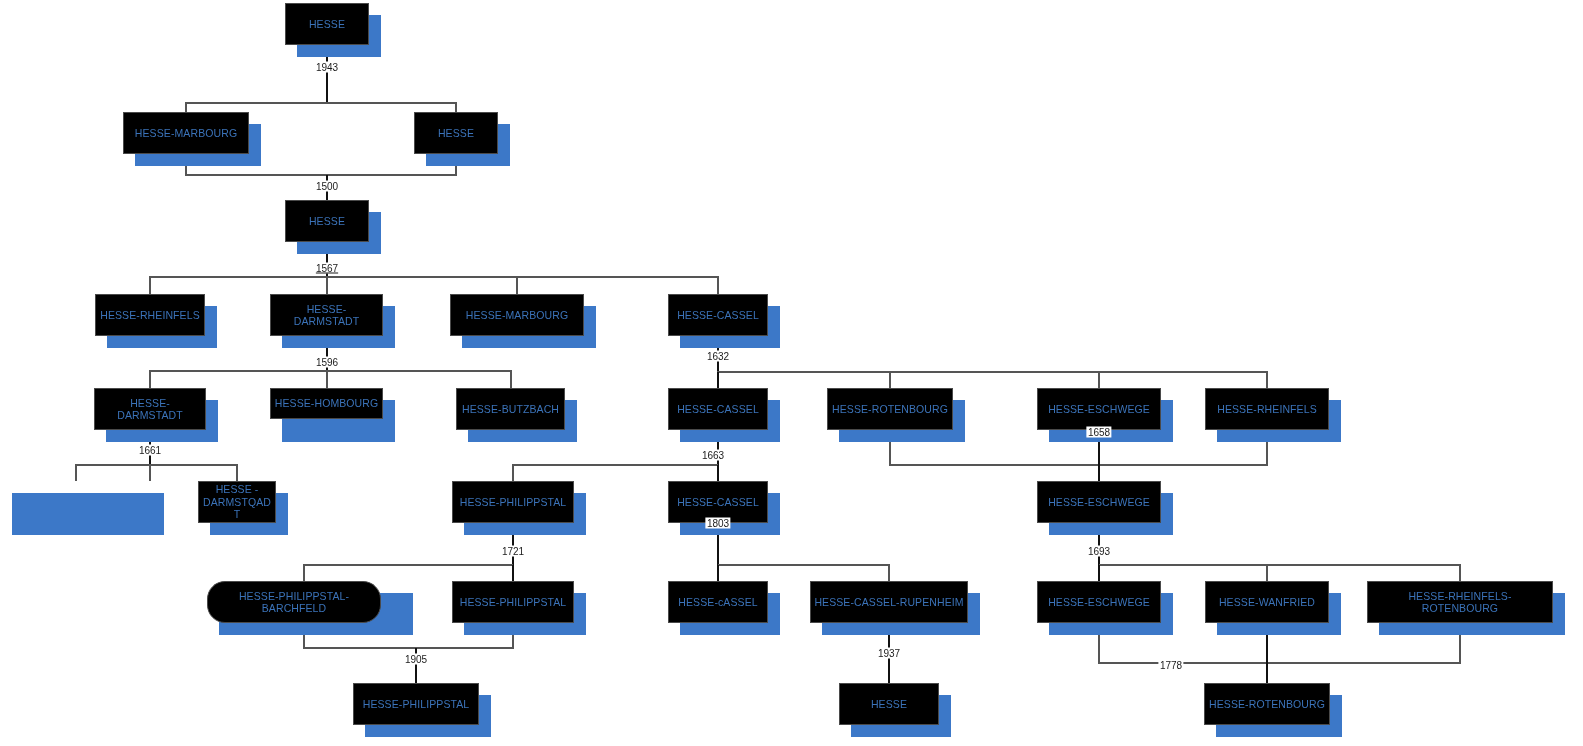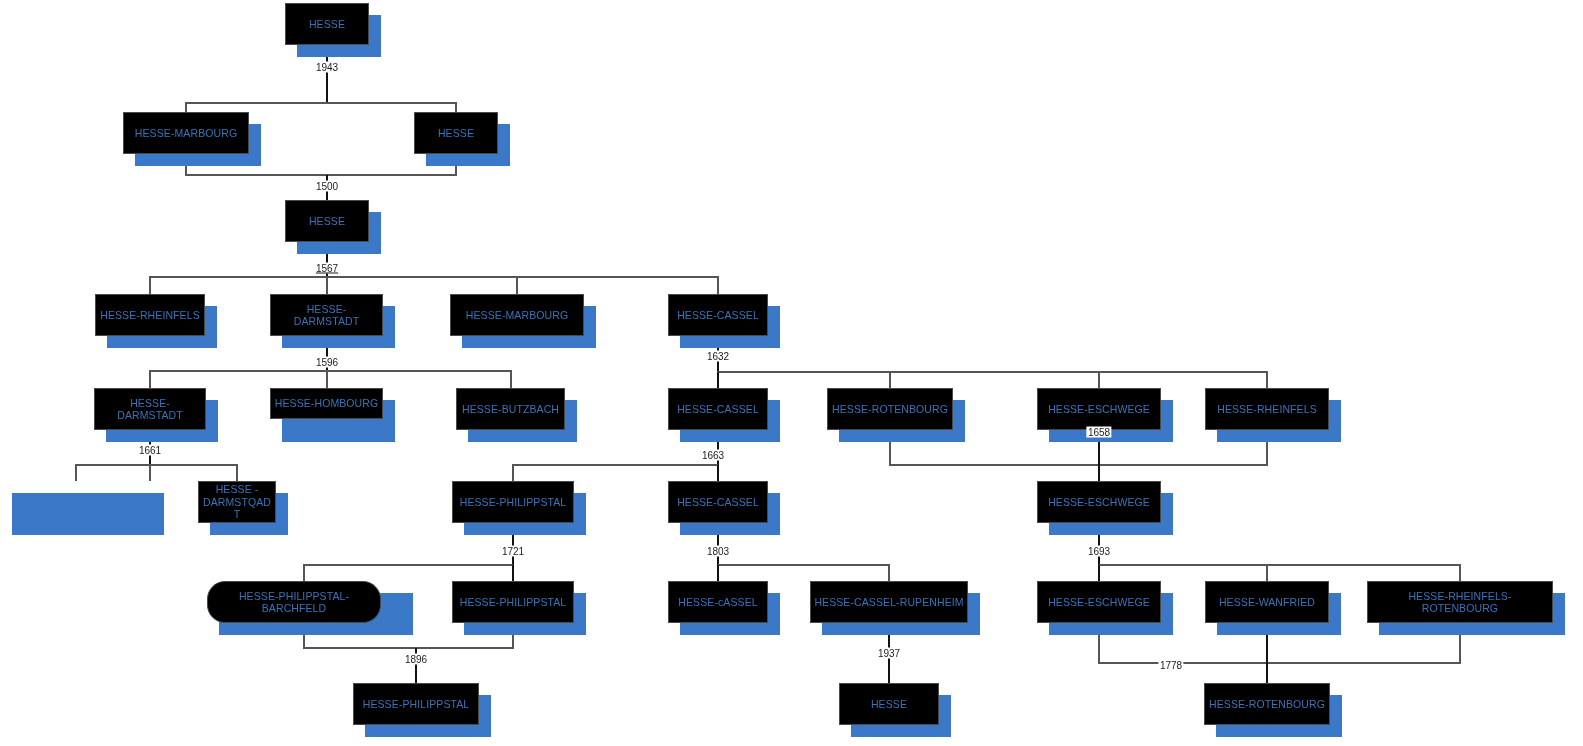--- a/index.html
+++ b/index.html
@@ -199,20 +199,20 @@
       <div class="node" style="left: 1204px; top: 683px; width: 126px; height: 42px;">HESSE-ROTENBOURG</div>
       <div class="edge-label" style="left: 327px; top: 67px; transform: translate(-50%, -50%);">1943</div>
       <div class="edge-label" style="left: 327px; top: 186px; transform: translate(-50%, -50%);">1500</div>
       <div class="edge-label" style="left: 327px; top: 268px; transform: translate(-50%, -50%); text-decoration: underline;">1567</div>
       <div class="edge-label" style="left: 327px; top: 362px; transform: translate(-50%, -50%);">1596</div>
       <div class="edge-label" style="left: 718px; top: 356px; transform: translate(-50%, -50%);">1632</div>
       <div class="edge-label" style="left: 150px; top: 450px; transform: translate(-50%, -50%); text-align: right;">1661</div>
       <div class="edge-label" style="left: 713px; top: 455px; transform: translate(-50%, -50%);">1663</div>
       <div class="edge-label" style="left: 1099px; top: 432px; transform: translate(-50%, -50%);">1658</div>
       <div class="edge-label" style="left: 513px; top: 551px; transform: translate(-50%, -50%);">1721</div>
-      <div class="edge-label" style="left: 718px; top: 551px; transform: translate(-50%, -50%);">1803</div>
+      <div class="edge-label" style="left: 718px; top: 523px; transform: translate(-50%, -50%);">1803</div>
       <div class="edge-label" style="left: 1099px; top: 551px; transform: translate(-50%, -50%);">1693</div>
-      <div class="edge-label" style="left: 416px; top: 659px; transform: translate(-50%, -50%);">1896</div>
+      <div class="edge-label" style="left: 416px; top: 659px; transform: translate(-50%, -50%);">1905</div>
       <div class="edge-label" style="left: 889px; top: 653px; transform: translate(-50%, -50%);">1937</div>
       <div class="edge-label" style="left: 1171px; top: 665px; transform: translate(-50%, -50%);">1778</div>
     </div>
 
 </div>
 
 </body></html>

